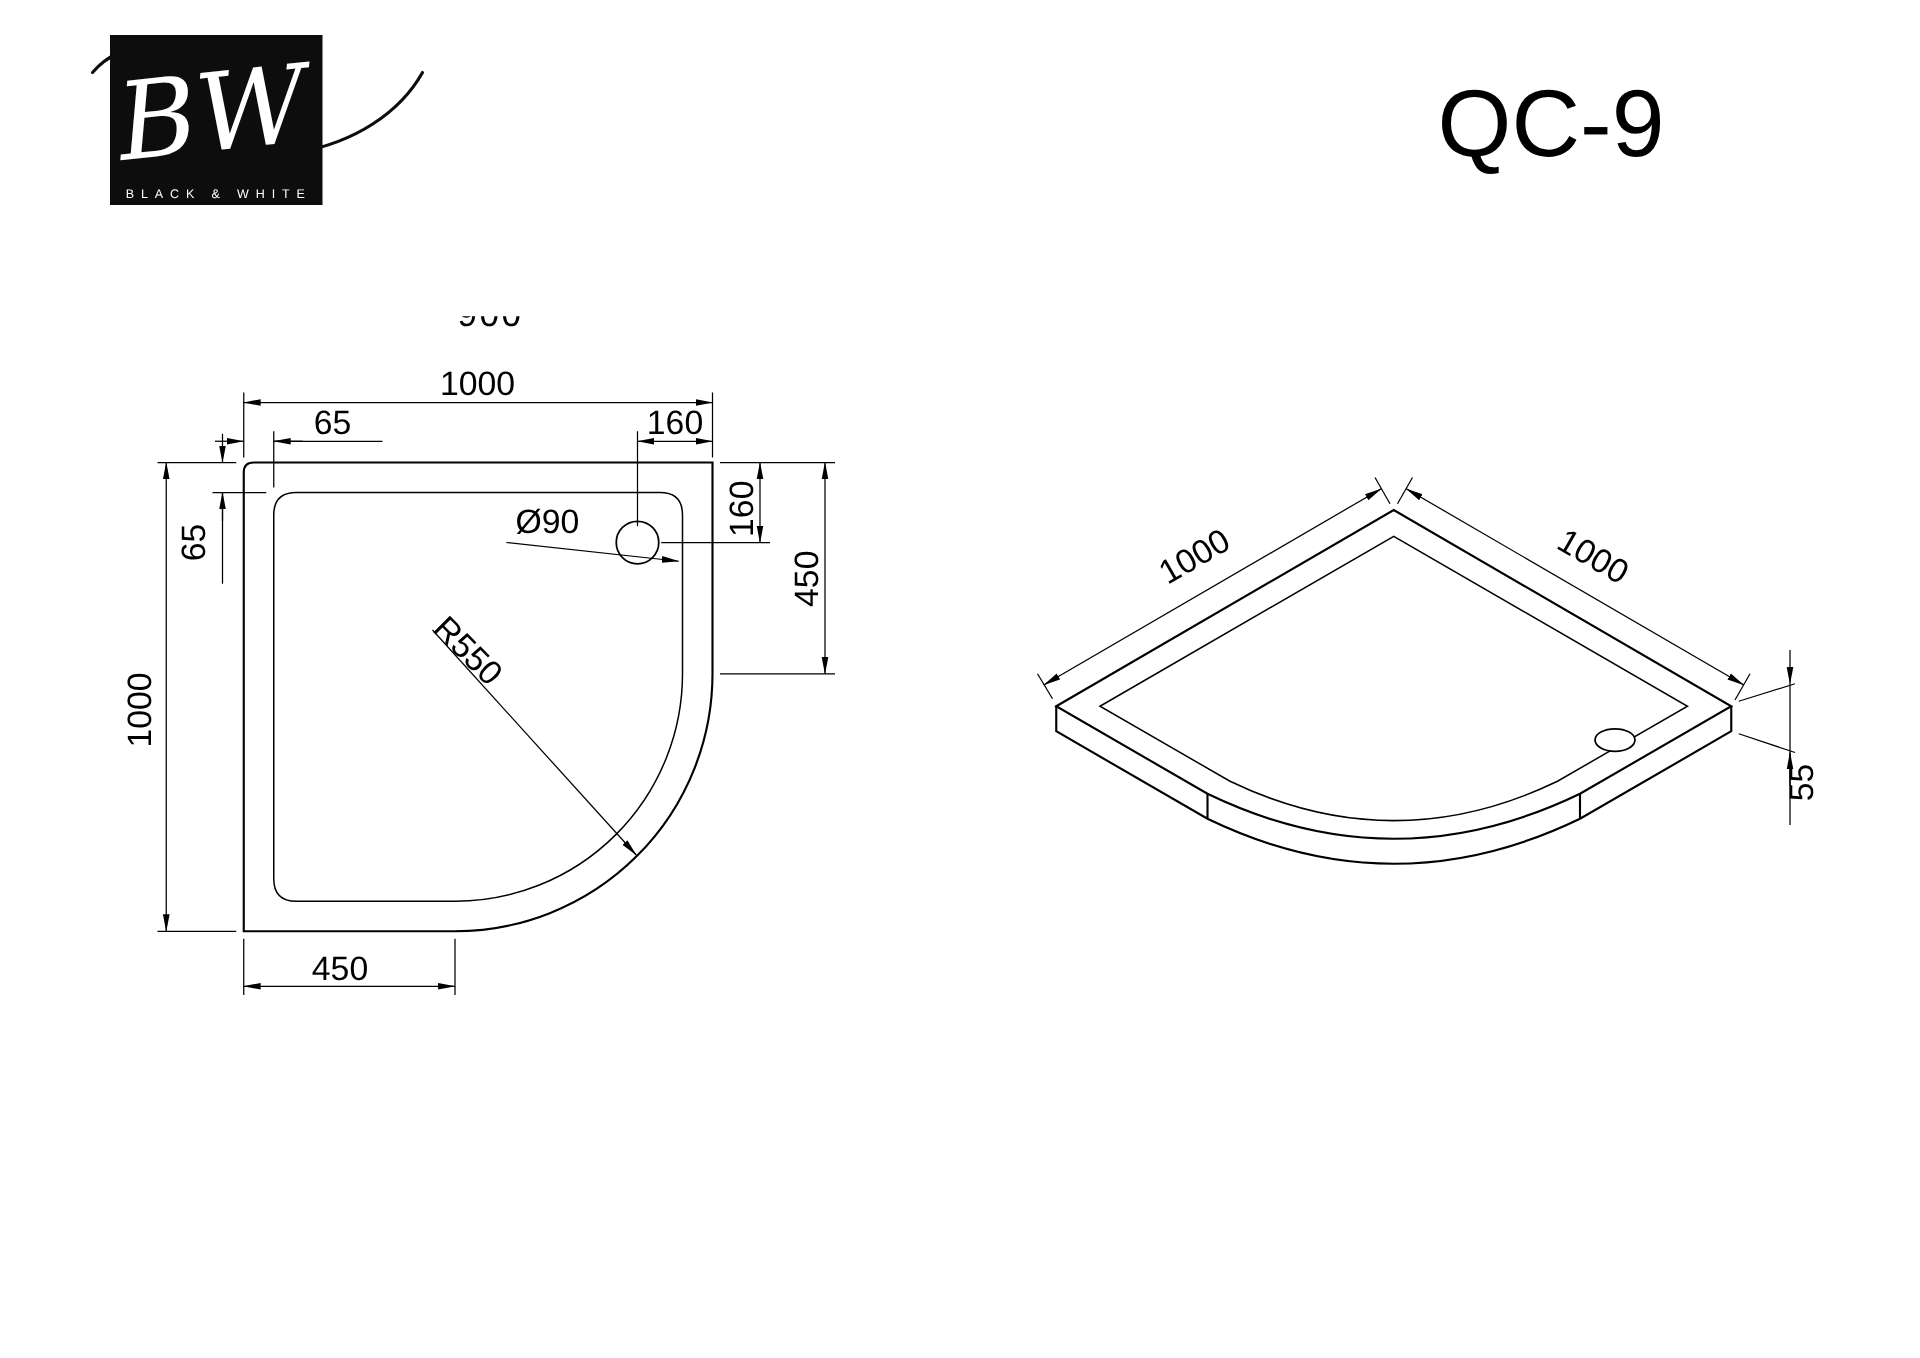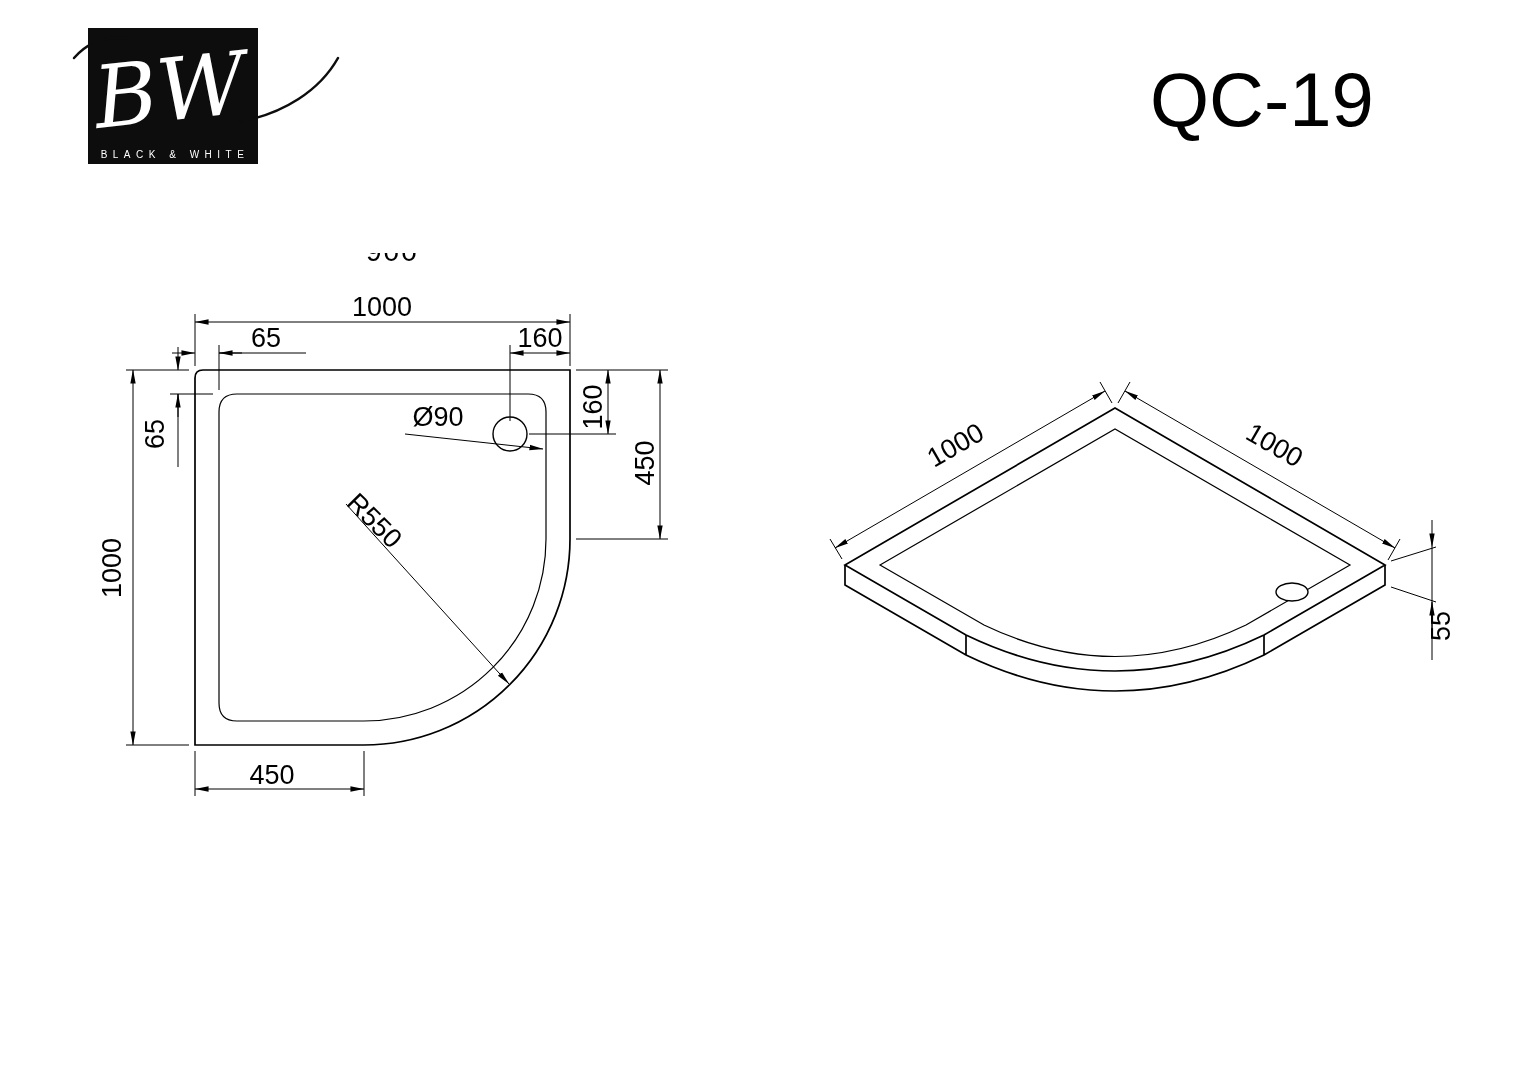--- a/index.html
+++ b/index.html
@@ -25,21 +25,21 @@
   <svg style="position:absolute;left:70px;top:20px;" width="290" height="160" viewBox="0 0 290 160">
     <rect x="18" y="8" width="170" height="136" fill="#0d0d0d"></rect>
 
     <path d="M4,38 C16,24 32,16 56,18" stroke="#0d0d0d" stroke-width="2.5" fill="none" stroke-linecap="round"></path>
     <path d="M168,102 C214,94 250,70 268,38" stroke="#0d0d0d" stroke-width="2.5" fill="none" stroke-linecap="round"></path>
     <text x="103" y="100" text-anchor="middle" class="logo-mono" transform="rotate(-6 103 100)">BW</text>
     <text x="105" y="138" text-anchor="middle" class="logo-sub">BLACK &amp; WHITE</text>
   </svg>
 
   
-  <div class="model">QC-19</div>
+  <div class="model">QC-9</div>
 
   
   <div class="cropped">
     <span>900</span>
   </div>
 
   
   <svg class="drawing" width="1536" height="1086" viewBox="0 0 1536 1086">
     <defs>
       <marker id="arrow" viewBox="0 0 12 6" refX="11.6" refY="3" markerWidth="14" markerHeight="7" orient="auto-start-reverse">

